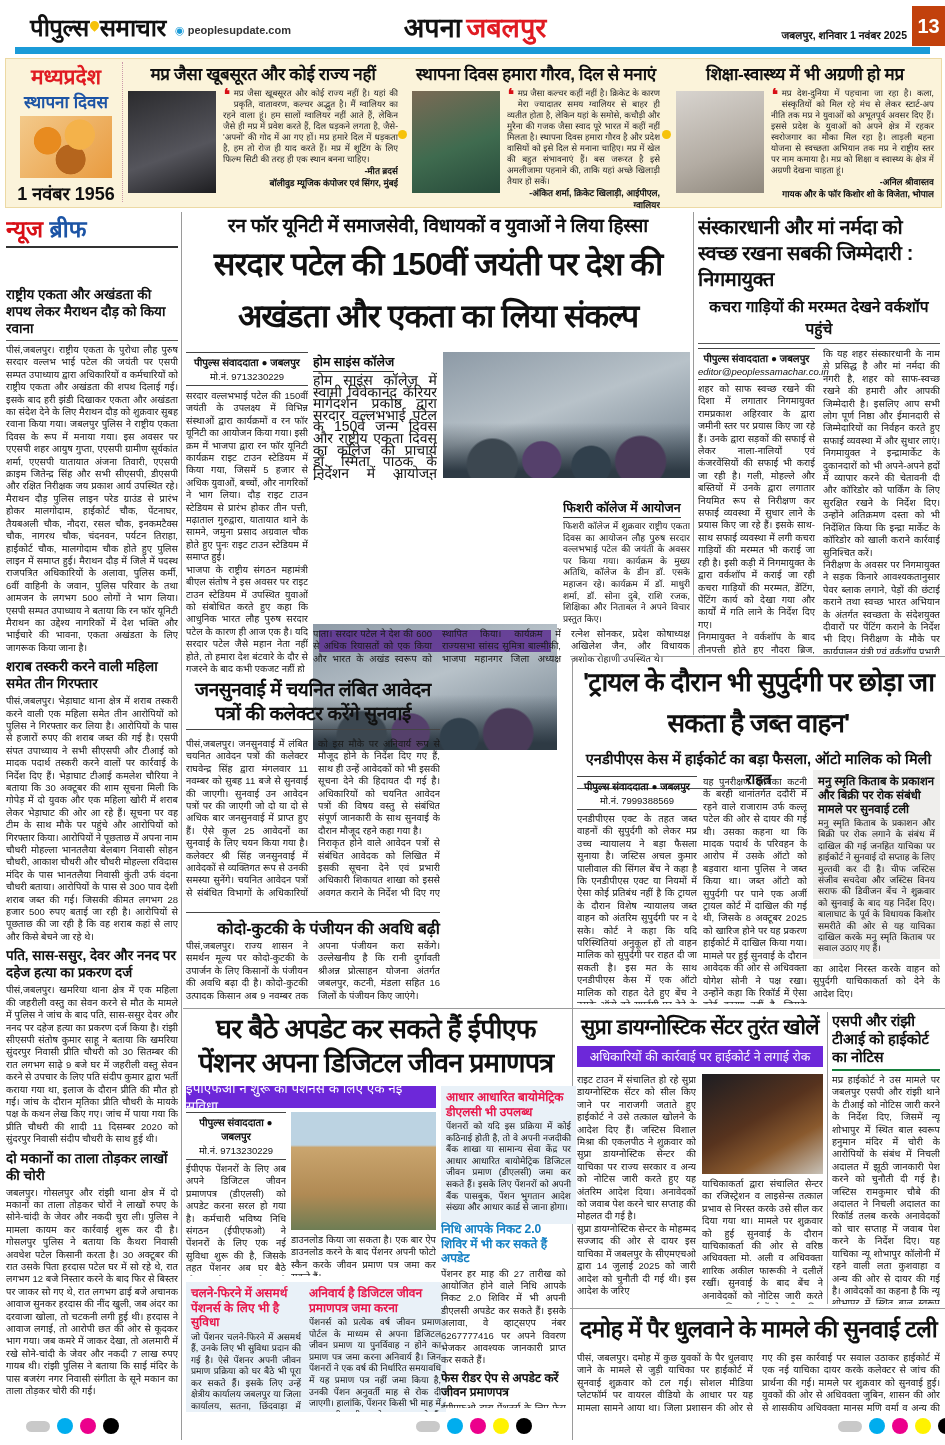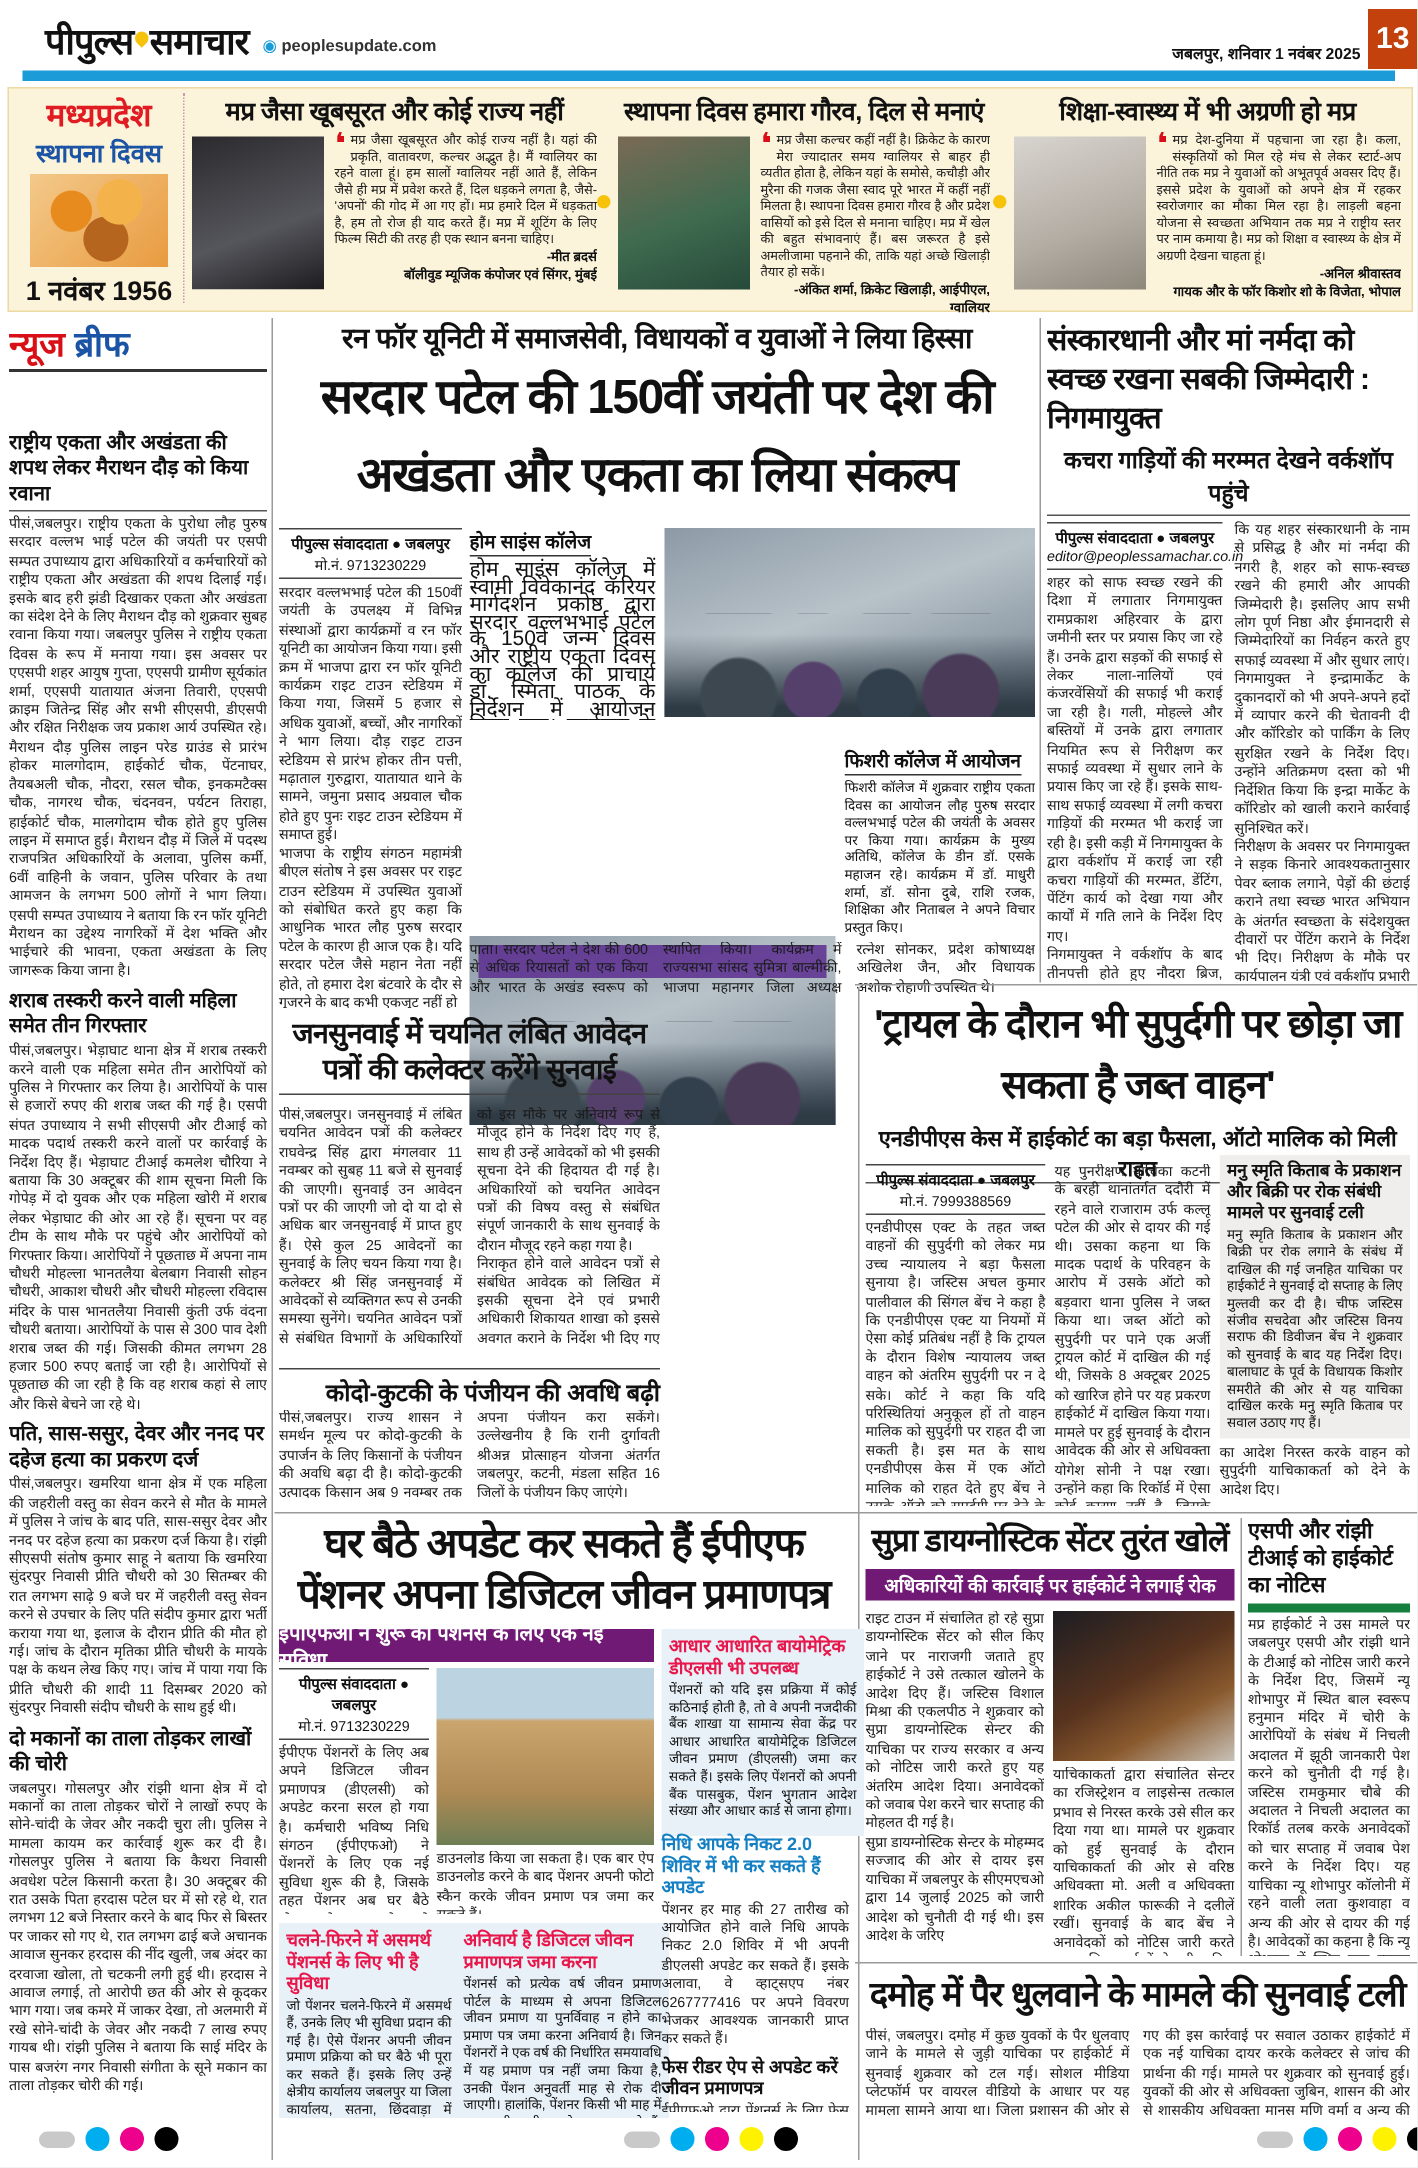--- a/index.html
+++ b/index.html
@@ -8,21 +8,21 @@
   .abs{position:absolute;}
   .ovh{overflow:hidden;}
   .ctr{text-align:center;}
   .body-txt{font-size:9.5px;line-height:12.4px;color:#1a1a1a;text-align:justify;}
   .prewrap{white-space:pre-line;}
   .rule-h{position:absolute;background:#9a9a9a;height:1px;}
   .rule-v{position:absolute;background:#9a9a9a;width:1px;}
   .byline{font-size:10px;font-weight:700;border-top:1px solid #444;border-bottom:1px solid #444;
           padding:2px 0;text-align:center;}
   .byline .ph{font-weight:400;font-size:9.5px;display:block;padding-top:1px;}
-  .bluebar{background:#701a75;color:#fff;font-weight:700;display:flex;align-items:center;justify-content:center;}
+  .bluebar{background:#6d28d9;color:#fff;font-weight:400;display:flex;align-items:center;justify-content:center;}
   .photo{background:linear-gradient(160deg,#8d9aa6 0%,#b8c2c9 45%,#6e7d8a 100%);position:relative;}
   .photo .banner{position:absolute;top:6px;left:6px;right:6px;height:22px;background:#5b2d8f;opacity:.85;}
   .photo .ppl{position:absolute;bottom:0;left:0;right:0;height:55%;
       background:radial-gradient(circle at 20% 80%,#3c4750 12%,transparent 13%),
                  radial-gradient(circle at 40% 75%,#55406b 12%,transparent 13%),
                  radial-gradient(circle at 60% 82%,#31404c 12%,transparent 13%),
                  radial-gradient(circle at 80% 76%,#4a3b59 12%,transparent 13%),
                  linear-gradient(0deg,#2e3a44 10%,transparent 80%);}
   .qcard{position:absolute;top:62px;height:140px;}
   .qhead{font-size:17px;font-weight:800;text-align:center;letter-spacing:-.3px;}
@@ -44,20 +44,24 @@
 <body>
 
 <div id="page">
 
   <div class="abs" style="left:30px;top:10px;">
     <span style="font-size:24px;font-weight:800;letter-spacing:-.5px;">पीपुल्स</span><span style="display:inline-block;width:9px;height:9px;border-radius:50% 50% 50% 0;background:#f6c20a;transform:rotate(-45deg);margin:0 1px 6px 1px;"></span><span style="font-size:24px;font-weight:800;letter-spacing:-.5px;">समाचार</span>
   </div>
   <div class="abs" style="left:175px;top:24px;font-size:11px;font-weight:700;color:#333;">
     <span style="color:#1b9bd8;">◉ </span><span>peoplesupdate.com</span>
   </div>
+  <div class="abs ctr" style="left:330px;top:8px;width:290px;">
+    <span style="font-size:27px;font-weight:800;">अपना</span>
+    <span style="font-size:27px;font-weight:800;color:#e01b22;">जबलपुर</span>
+  </div>
   <div class="abs" style="left:762px;top:28px;width:145px;text-align:right;font-size:10.5px;font-weight:700;">जबलपुर, शनिवार 1 नवंबर 2025</div>
   <div class="abs" style="left:912px;top:6px;width:33px;height:40px;background:#c2410c;color:#fff;display:flex;align-items:center;justify-content:center;font-size:20px;font-weight:800;">13</div>
   <div class="abs" style="left:15px;top:47px;width:915px;height:7px;background:#1b9bd8;"></div>
 
   <div class="abs" style="left:5px;top:58px;width:935px;height:148px;background:#fbf3da;border:1px solid #ecd9a4;"></div>
 
   <div class="abs ctr" style="left:10px;top:62px;width:112px;height:140px;border-right:1px dotted #c9a;">
     <div style="font-size:21px;font-weight:800;color:#e01b22;">मध्यप्रदेश</div>
     <div style="font-size:17px;font-weight:800;color:#1c54a5;">स्थापना दिवस</div>
     <div style="margin:3px auto;width:92px;height:62px;background:
@@ -253,21 +257,21 @@
   <div class="abs ctr" style="left:577px;top:1012px;width:246px;font-size:21px;font-weight:800;letter-spacing:-.6px;white-space:nowrap;overflow:hidden;">सुप्रा डायग्नोस्टिक सेंटर तुरंत खोलें</div>
   <div class="abs bluebar" style="left:577px;top:1046px;width:246px;height:21px;font-size:12.5px;">अधिकारियों की कार्रवाई पर हाईकोर्ट ने लगाई रोक</div>
   <div class="abs ovh body-txt prewrap" style="left:577px;top:1074px;width:119px;height:230px;">राइट टाउन में संचालित हो रहे सुप्रा डायग्नोस्टिक सेंटर को सील किए जाने पर नाराजगी जताते हुए हाईकोर्ट ने उसे तत्काल खोलने के आदेश दिए हैं। जस्टिस विशाल मिश्रा की एकलपीठ ने शुक्रवार को सुप्रा डायग्नोस्टिक सेन्टर की याचिका पर राज्य सरकार व अन्य को नोटिस जारी करते हुए यह अंतरिम आदेश दिया। अनावेदकों को जवाब पेश करने चार सप्ताह की मोहलत दी गई है।
 सुप्रा डायग्नोस्टिक सेन्टर के मोहम्मद सज्जाद की ओर से दायर इस याचिका में जबलपुर के सीएमएचओ द्वारा 14 जुलाई 2025 को जारी आदेश को चुनौती दी गई थी। इस आदेश के जरिए</div>
   <div class="abs" style="left:702px;top:1074px;width:121px;height:100px;background:linear-gradient(150deg,#1d1d22 0%,#57331e 45%,#8a5a2e 70%,#c8c2b8 100%);"></div>
   <div class="abs ovh body-txt" style="left:702px;top:1178px;width:121px;height:126px;">याचिकाकर्ता द्वारा संचालित सेन्टर का रजिस्ट्रेशन व लाइसेन्स तत्काल प्रभाव से निरस्त करके उसे सील कर दिया गया था। मामले पर शुक्रवार को हुई सुनवाई के दौरान याचिकाकर्ता की ओर से वरिष्ठ अधिवक्ता मो. अली व अधिवक्ता शारिक अकील फारूकी ने दलीलें रखीं। सुनवाई के बाद बेंच ने अनावेदकों को नोटिस जारी करते हुए याचिकाकर्ताओं के सील किए गए सेन्टर को तत्काल खोलने के आदेश दिए।</div>
 
   <div class="rule-v" style="left:827px;top:1012px;height:292px;"></div>
 
   <div class="abs ovh" style="left:832px;top:1012px;width:108px;height:292px;">
-    <div style="font-size:14.5px;line-height:18px;font-weight:800;border-bottom:6px solid #15803d;padding-bottom:3px;">एसपी और रांझी टीआई को हाईकोर्ट का नोटिस</div>
+    <div style="font-size:14.5px;line-height:18px;font-weight:800;border-bottom:2px solid #15803d;padding-bottom:3px;">एसपी और रांझी टीआई को हाईकोर्ट का नोटिस</div>
     <div class="body-txt" style="padding-top:3px;">मप्र हाईकोर्ट ने उस मामले पर जबलपुर एसपी और रांझी थाने के टीआई को नोटिस जारी करने के निर्देश दिए, जिसमें न्यू शोभापुर में स्थित बाल स्वरूप हनुमान मंदिर में चोरी के आरोपियों के संबंध में निचली अदालत में झूठी जानकारी पेश करने को चुनौती दी गई है। जस्टिस रामकुमार चौबे की अदालत ने निचली अदालत का रिकॉर्ड तलब करके अनावेदकों को चार सप्ताह में जवाब पेश करने के निर्देश दिए। यह याचिका न्यू शोभापुर कॉलोनी में रहने वाली लता कुशवाहा व अन्य की ओर से दायर की गई है। आवेदकों का कहना है कि न्यू शोभापुर में स्थित बाल स्वरूप हनुमान मंदिर में 21 जनवरी 2024 को चोरी करने वाले आरोपियों को बचाने रांझी थाने के टीआई ने अधीनस्थ न्यायालय में गलत जानकारी पेश की है।</div>
   </div>
 
   <div class="rule-h" style="left:570px;top:1308px;width:375px;"></div>
 
   <div class="abs ctr" style="left:577px;top:1312px;width:363px;font-size:23px;font-weight:800;letter-spacing:-.6px;white-space:nowrap;overflow:hidden;">दमोह में पैर धुलवाने के मामले की सुनवाई टली</div>
   <div class="abs ovh body-txt" style="left:577px;top:1352px;width:176px;height:60px;">पीसं, जबलपुर। दमोह में कुछ युवकों के पैर धुलवाए जाने के मामले से जुड़ी याचिका पर हाईकोर्ट में सुनवाई शुक्रवार को टल गई। सोशल मीडिया प्लेटफॉर्म पर वायरल वीडियो के आधार पर यह मामला सामने आया था। जिला प्रशासन की ओर से किए</div>
   <div class="abs ovh body-txt" style="left:762px;top:1352px;width:178px;height:60px;">गए की इस कार्रवाई पर सवाल उठाकर हाईकोर्ट में एक नई याचिका दायर करके कलेक्टर से जांच की प्रार्थना की गई। मामले पर शुक्रवार को सुनवाई हुई। युवकों की ओर से अधिवक्ता जुबिन, शासन की ओर से शासकीय अधिवक्ता मानस मणि वर्मा व अन्य की ओर से अधिवक्ता सुषमा पाण्डेय हाजिर हुईं। मीडिया प्लेटफॉर्म व अन्य को नोटिस तामील करने समय देकर सुनवाई मुल्तवी कर दी।</div>
 
   <div class="regs" style="left:26px;top:1418px;">

